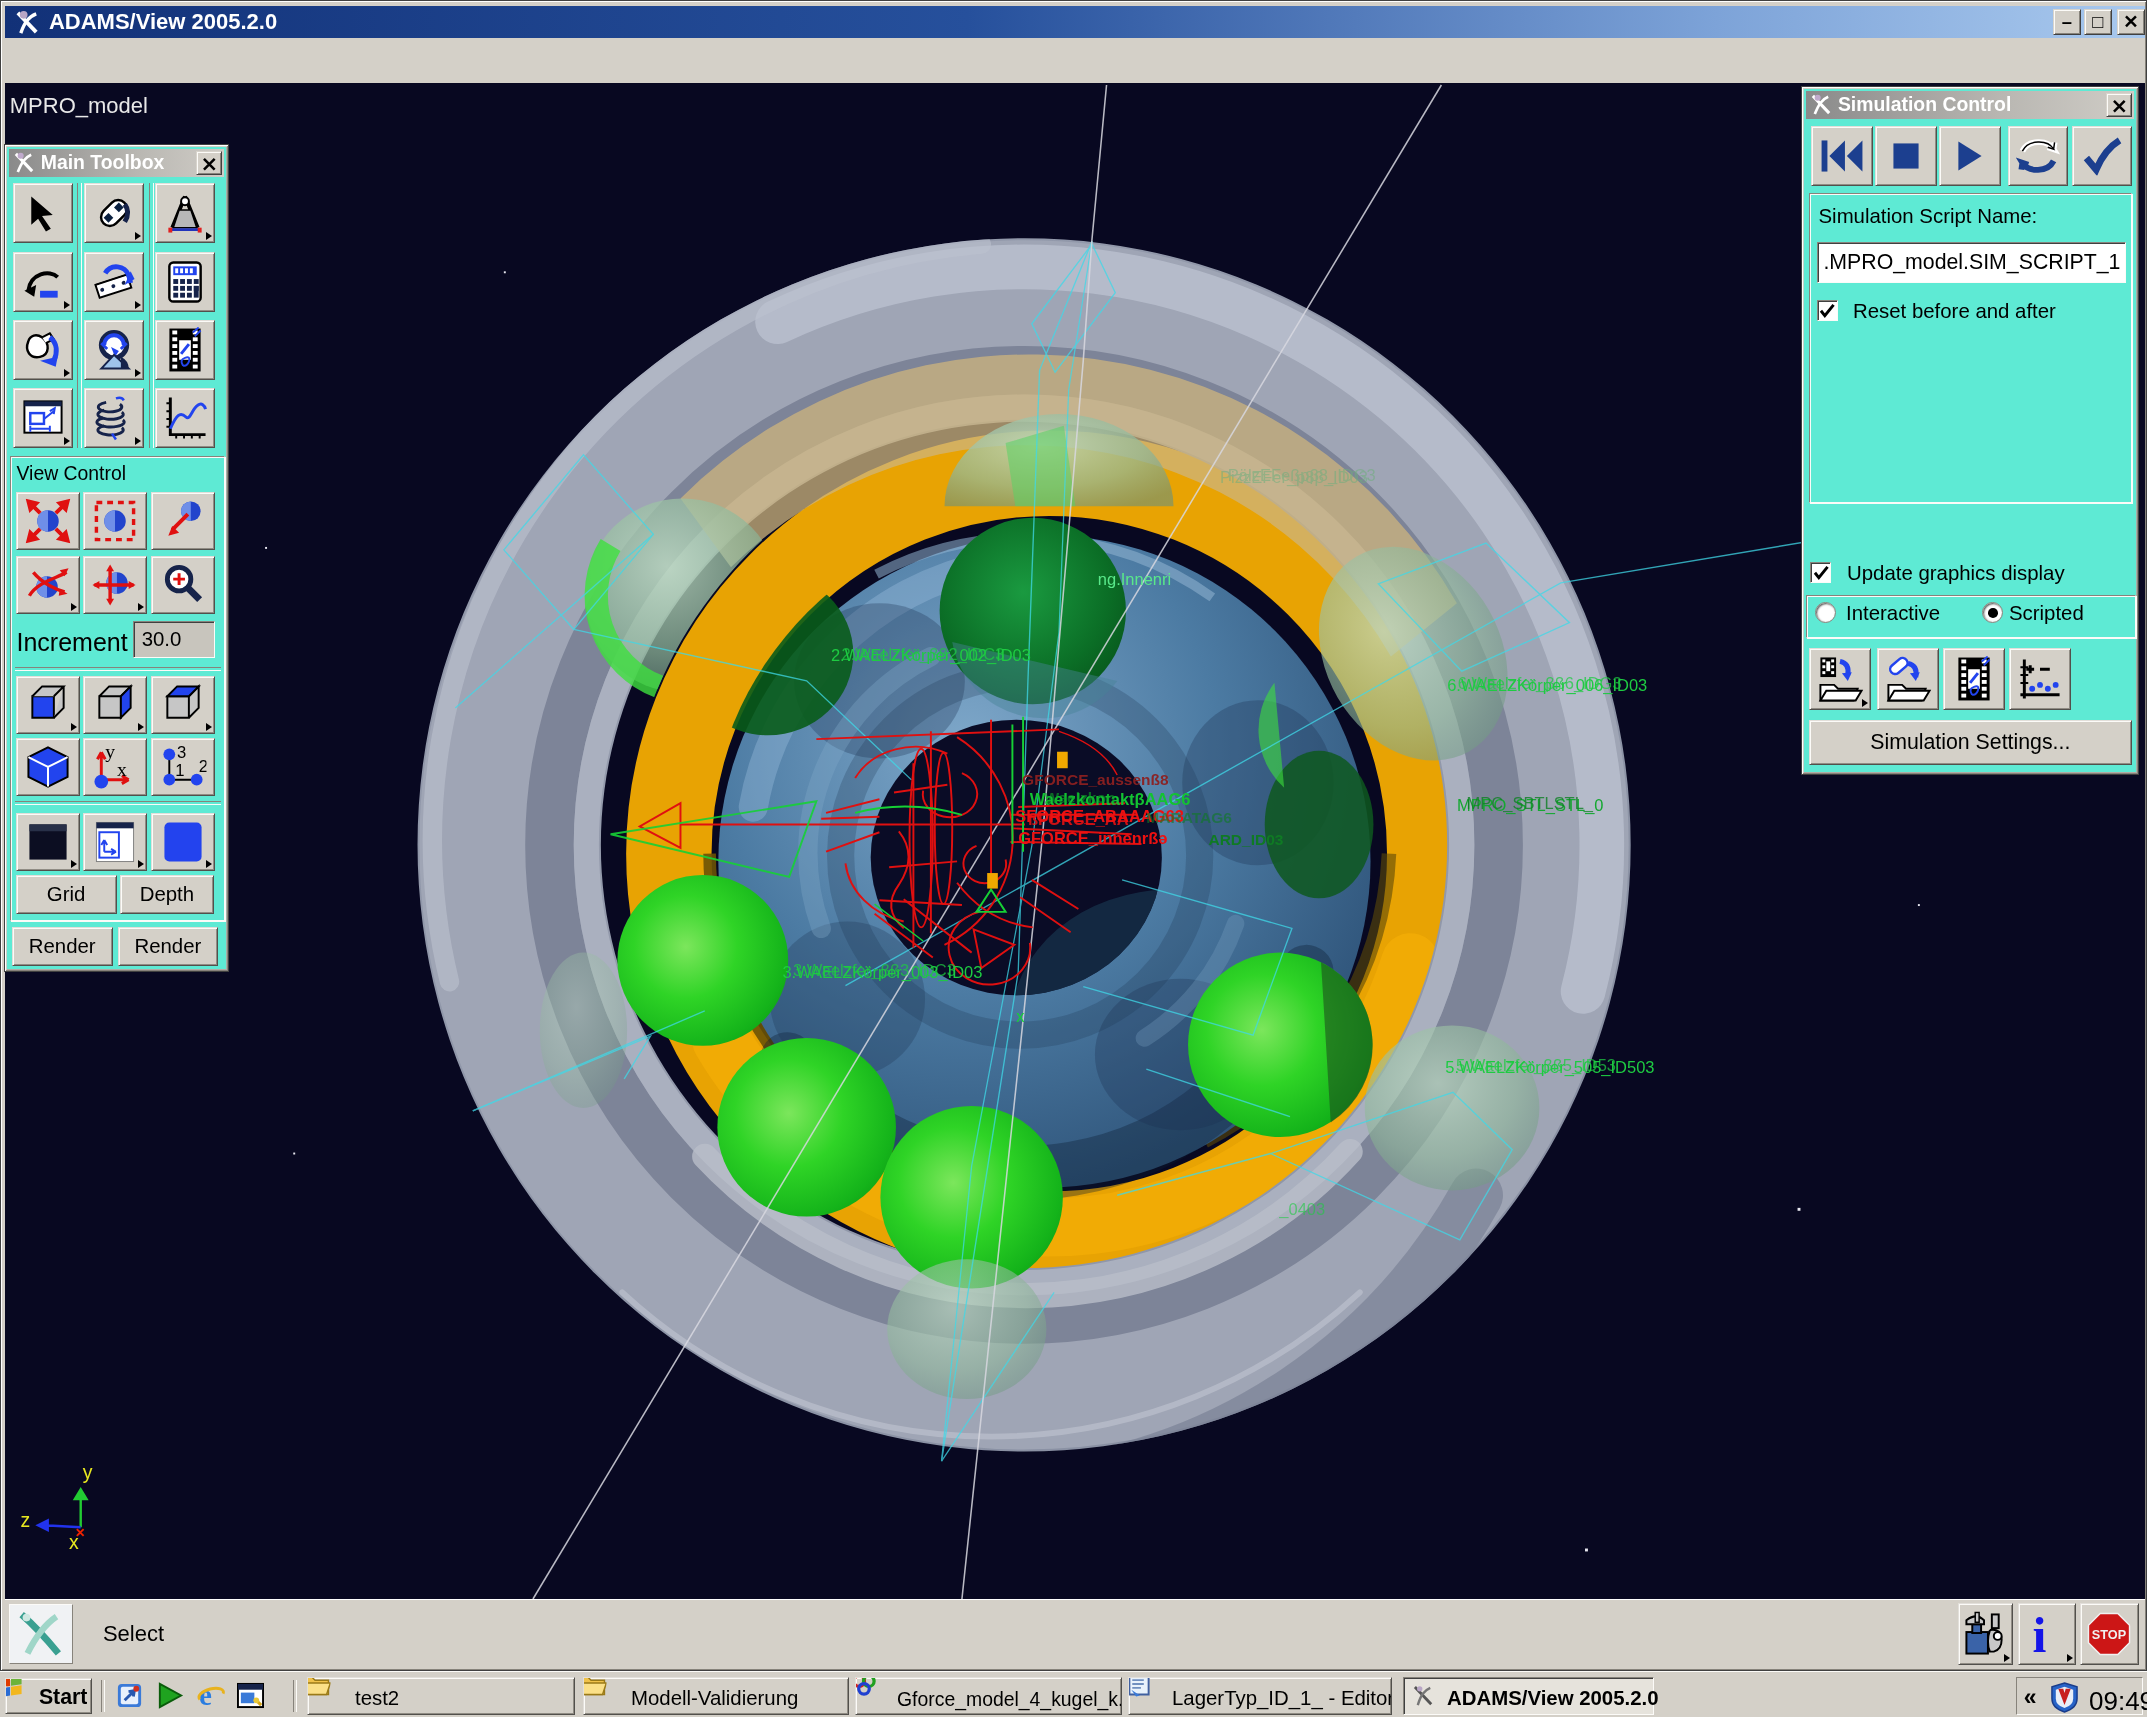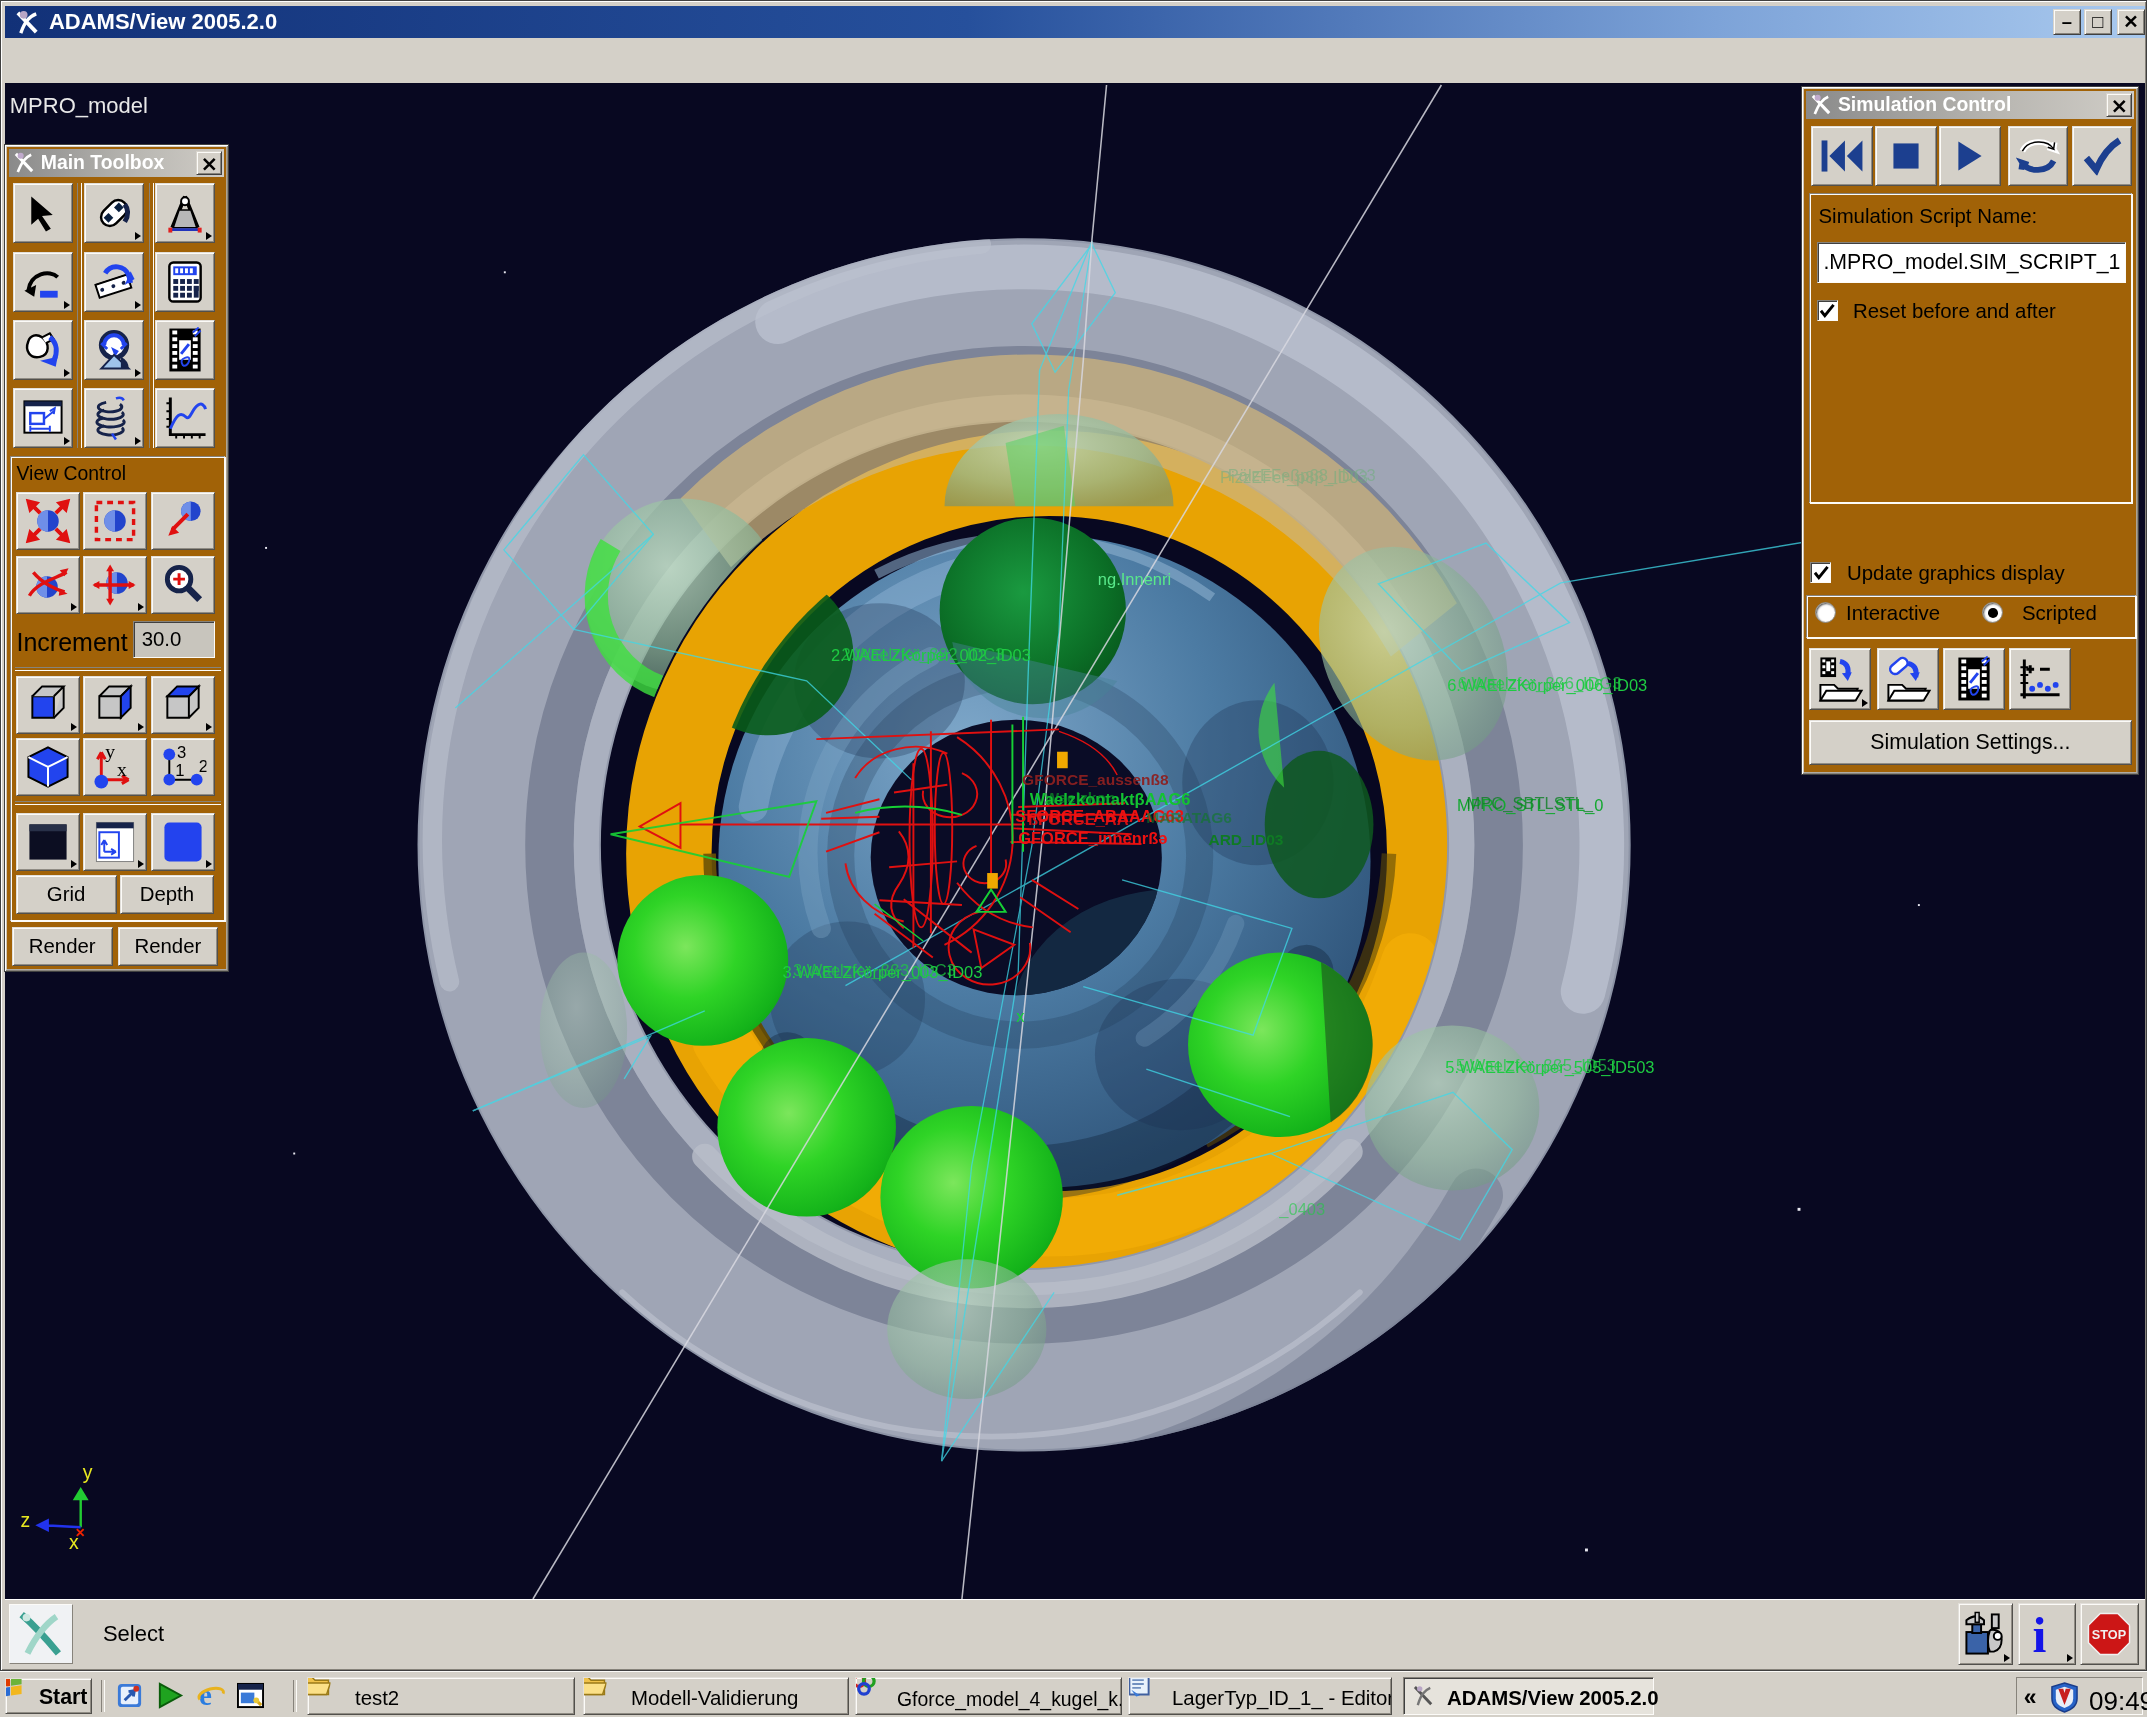--- a/index.html
+++ b/index.html
@@ -25,21 +25,21 @@
 #menubar{left:3.9px;top:37px;width:2140px;height:45px;background:#d4d0c8;font-size:20.4px;color:#000;}
 #menubar span{position:absolute;top:11.6px;}
 #menubar u{text-decoration:underline;text-underline-offset:2.9px;}
 #viewport{left:3.9px;top:82px;width:2140px;height:1517px;background:#080821;overflow:hidden;}
 #mprolabel{left:4.9px;top:9.7px;color:#e8e8e8;font-size:22px;}
 #statusbar{left:3.9px;top:1598px;width:2140px;height:69px;background:#d4d0c8;
  border-top:1px solid #fff;}
 #taskbar{left:0;top:1671px;width:2147px;height:47px;background:#d4d0c8;border-top:1px solid #fcfbf8;}
 #taskbar span{white-space:nowrap;overflow:hidden;}
 #taskbar .ibtn{overflow:hidden;}
-.panel{background:#a16207;border:1px solid #404040;
+.panel{background:#5eead4;border:1px solid #404040;
  box-shadow:inset 1px 1px 0 #fff,inset -1px -1px 0 #87837b, inset 1.9px 1.9px 0 #d4d0c8, inset -1.9px -1.9px 0 #b0aca4;}
 .ptitle{position:absolute;left:3.9px;top:3.9px;right:3.9px;height:28px;
  background:linear-gradient(90deg,#8a8a8a,#b9b7b2 60%,#cfccc6);
  color:#fff;font-weight:bold;font-size:19.4px;line-height:27px;}
 .pclose{position:absolute;top:1.9px;right:1.9px;width:26px;height:24px;background:#d4d0c8;
  border:1px solid;border-color:#d8d4cc #404040 #404040 #d8d4cc;
  box-shadow:inset 1px 1px 0 #fcfbf8,inset -1px -1px 0 #87837b;text-align:center;}
 .ibtn{position:absolute;background:#d4d0c8;border:1px solid;border-color:#e2dfda #52504c #52504c #e2dfda;
  box-shadow:inset 1px 1px 0 #fcfbf8,inset -1px -1px 0 #908c84;}
 .ibtn svg{position:absolute;left:50%;top:50%;transform:translate(-50%,-50%);}
@@ -675,21 +675,21 @@
         <svg width="16.5" height="16.5" viewBox="0 0 17 17">
           <path d="M2,8 L6,13 L15,2" stroke="#000" stroke-width="3" fill="none"></path>
         </svg>
       </div>
     <div class="lbl" style="left:45px;top:475px">Update graphics display</div>
     <div class="abs groove" style="left:3.9px;top:508px;width:330px;height:43px"></div>
     <div class="abs" style="left:12.6px;top:515px;width:21.3px;height:21.3px;border-radius:50%;background:#fff;border:1px solid #87837b;box-shadow:inset 1px 1px 1.9px #555"></div>
     <div class="lbl" style="left:44px;top:515px">Interactive</div>
     <div class="abs" style="left:180px;top:515px;width:21.3px;height:21.3px;border-radius:50%;background:#fff;border:1px solid #87837b;box-shadow:inset 1px 1px 1.9px #555"></div>
     <div class="abs" style="left:186px;top:521px;width:9.7px;height:9.7px;border-radius:50%;background:#000"></div>
-    <div class="lbl" style="left:220px;top:515px">Scripted</div>
+    <div class="lbl" style="left:207px;top:515px">Scripted</div>
     <div class="ibtn" style="left:6.8px;top:561px;width:62px;height:62px">
         <svg width="47" height="47" viewBox="0 0 48 48">
           <rect x="4" y="2" width="16" height="20" fill="#000"></rect>
           <g fill="#fff">
             <rect x="6" y="4" width="3" height="3"></rect>
             <rect x="6" y="10" width="3" height="3"></rect>
             <rect x="6" y="16" width="3" height="3"></rect>
             <rect x="15" y="4" width="3" height="3"></rect>
             <rect x="15" y="10" width="3" height="3"></rect>
             <rect x="15" y="16" width="3" height="3"></rect>

